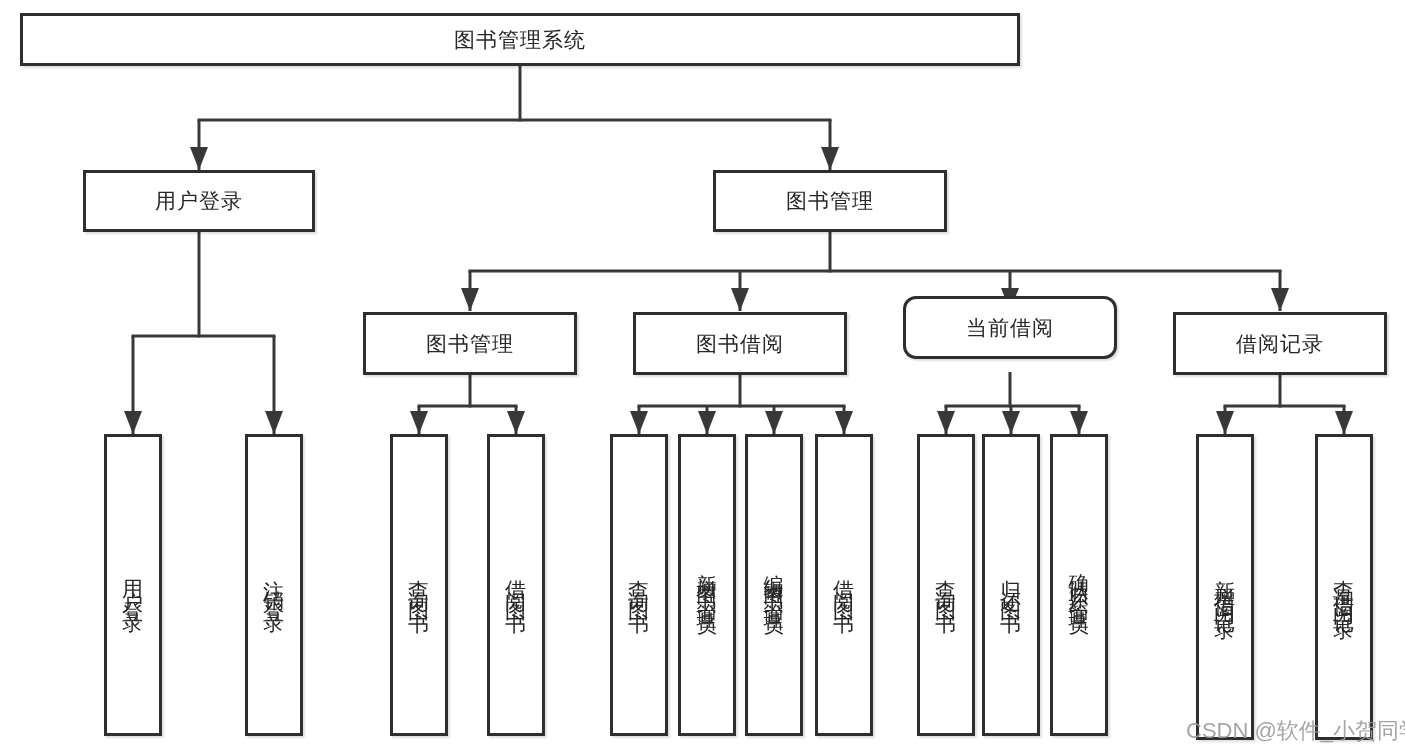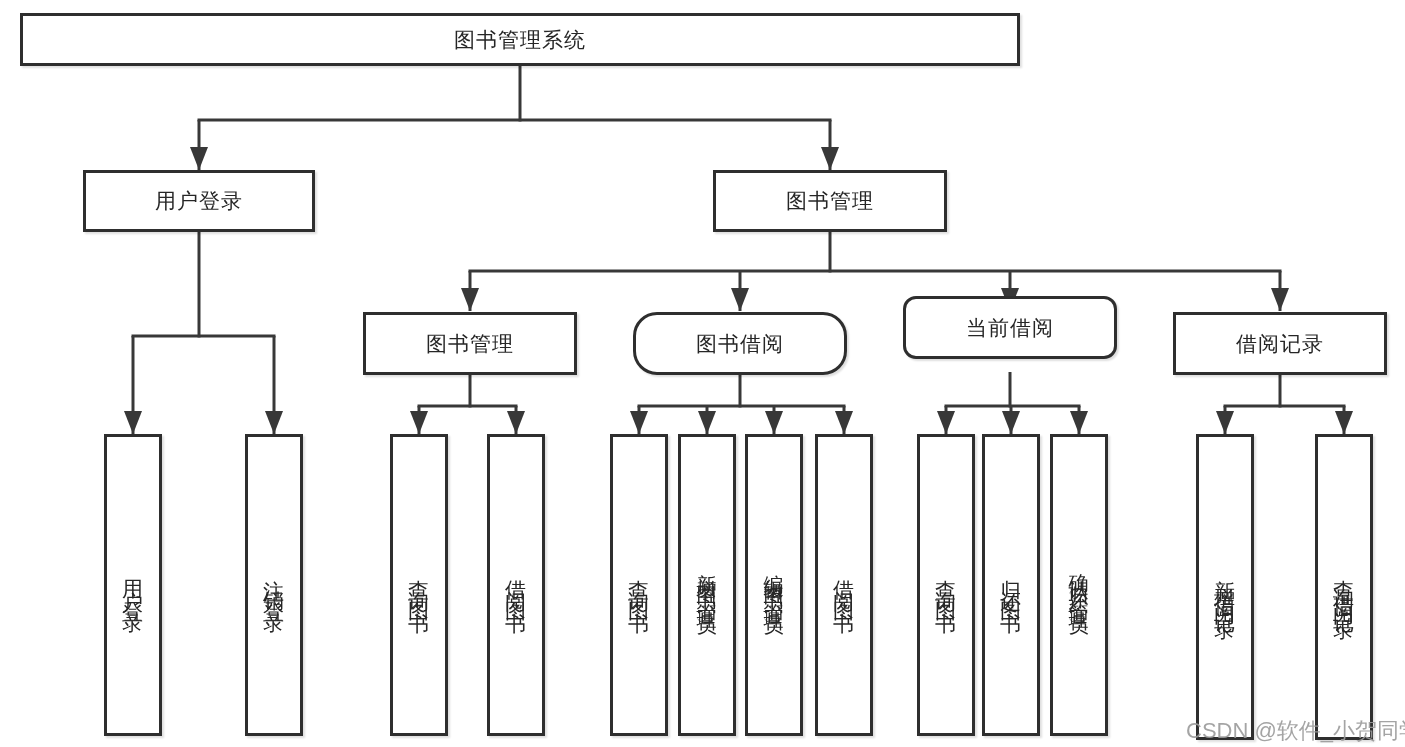--- a/index.html
+++ b/index.html
@@ -111,21 +111,21 @@
   <div class="box hnode" style="left:83px; top:170px; width:232px; height:62px;">
     <span>用户登录</span>
   </div>
   <div class="box hnode" style="left:713px; top:170px; width:234px; height:62px;">
     <span>图书管理</span>
   </div>
 
   <div class="box hnode" style="left:363px; top:312px; width:214px; height:63px;">
     <span>图书管理</span>
   </div>
-  <div class="box hnode" style="left:633px; top:312px; width:214px; height:63px;border-radius:24px;">
+  <div class="box hnode" style="left:633px; top:312px; width:214px; height:63px;">
     <span>图书借阅</span>
   </div>
   <div class="box hnode" style="left:903px; top:296px; width:214px; height:63px;border-radius:13px;">
     <span>当前借阅</span>
   </div>
   <div class="box hnode" style="left:1173px; top:312px; width:214px; height:63px;">
     <span>借阅记录</span>
   </div>
 
   <div class="box leaf" style="left:104px; top:434px; width:58px; height:302px;">

